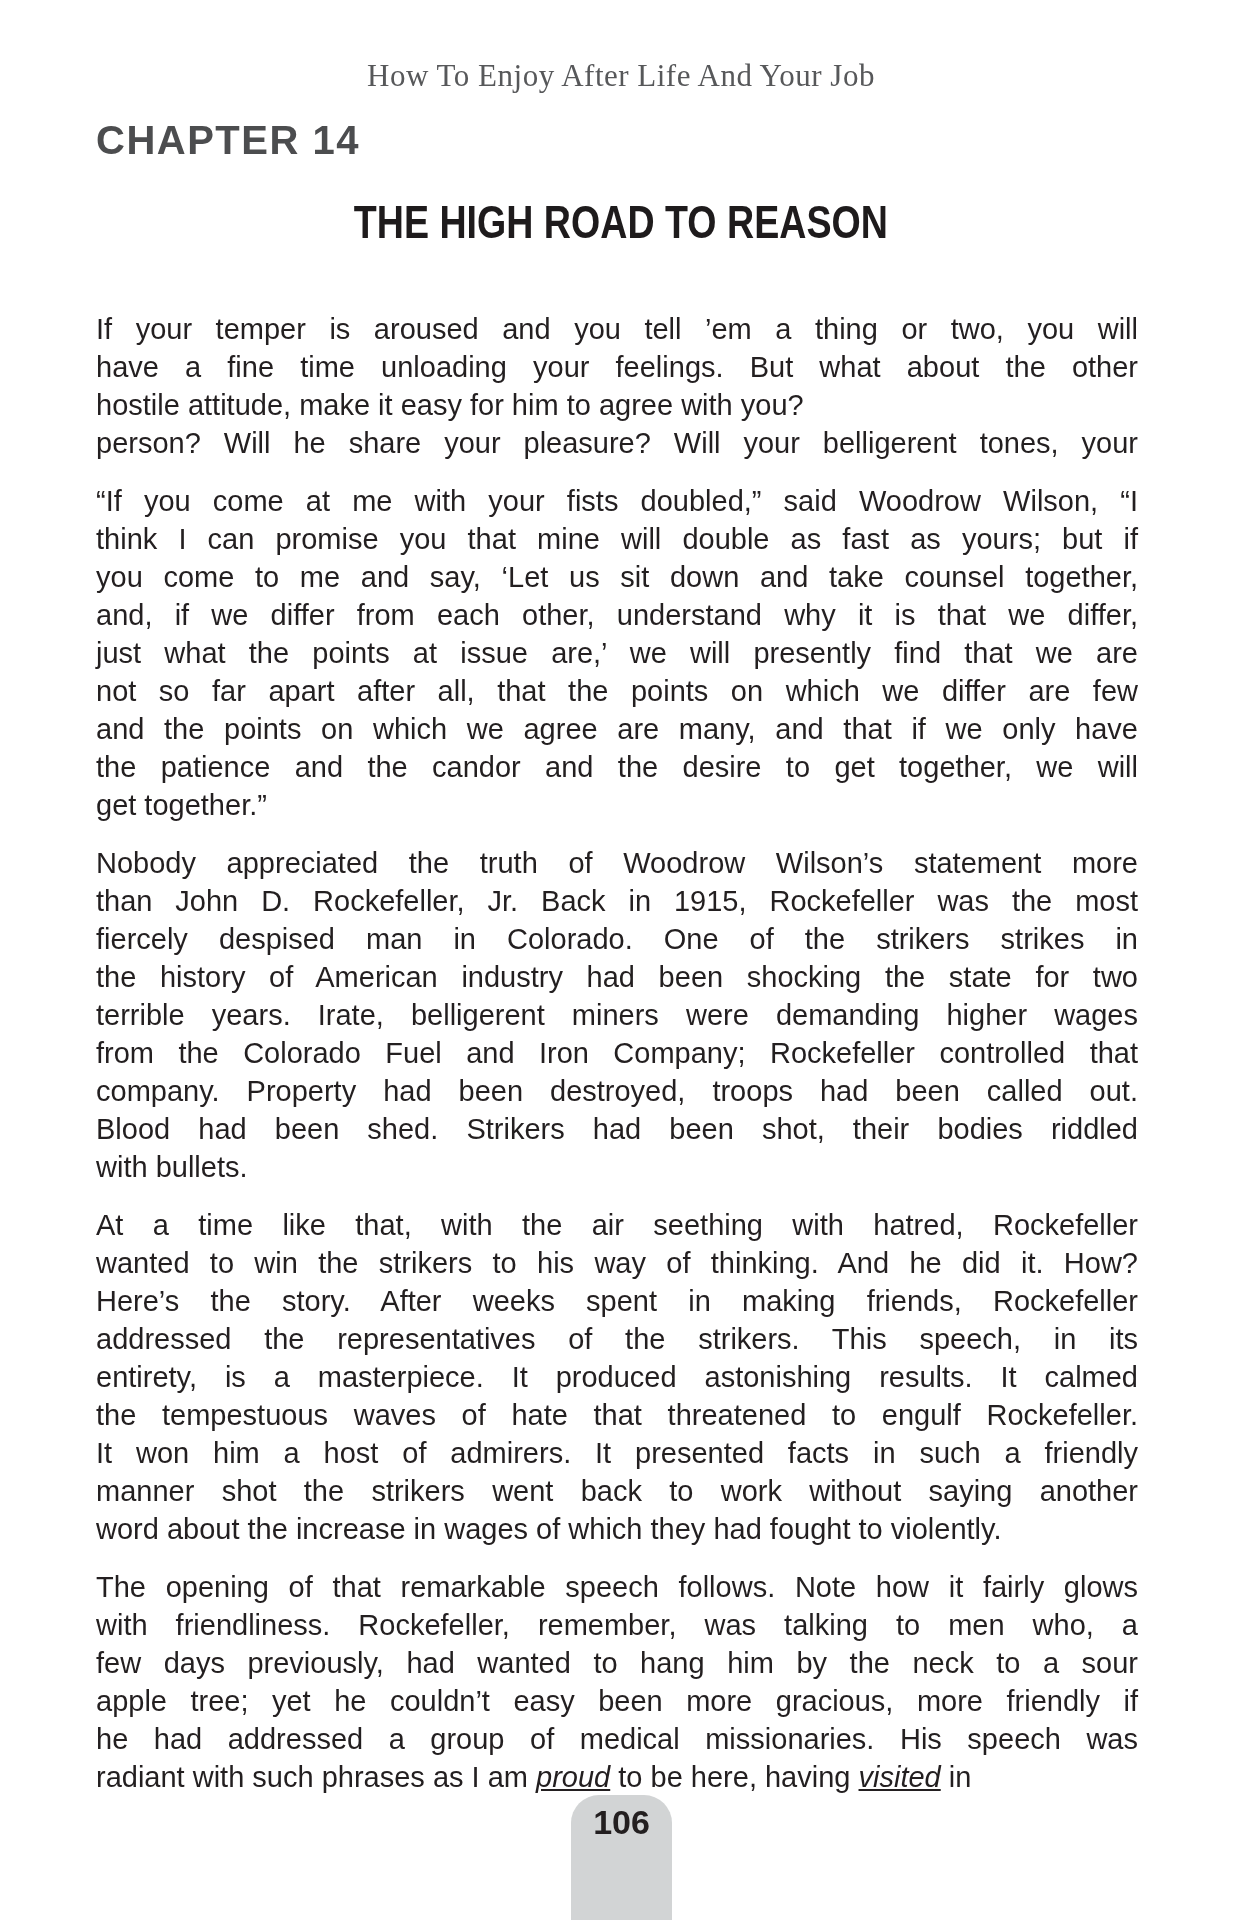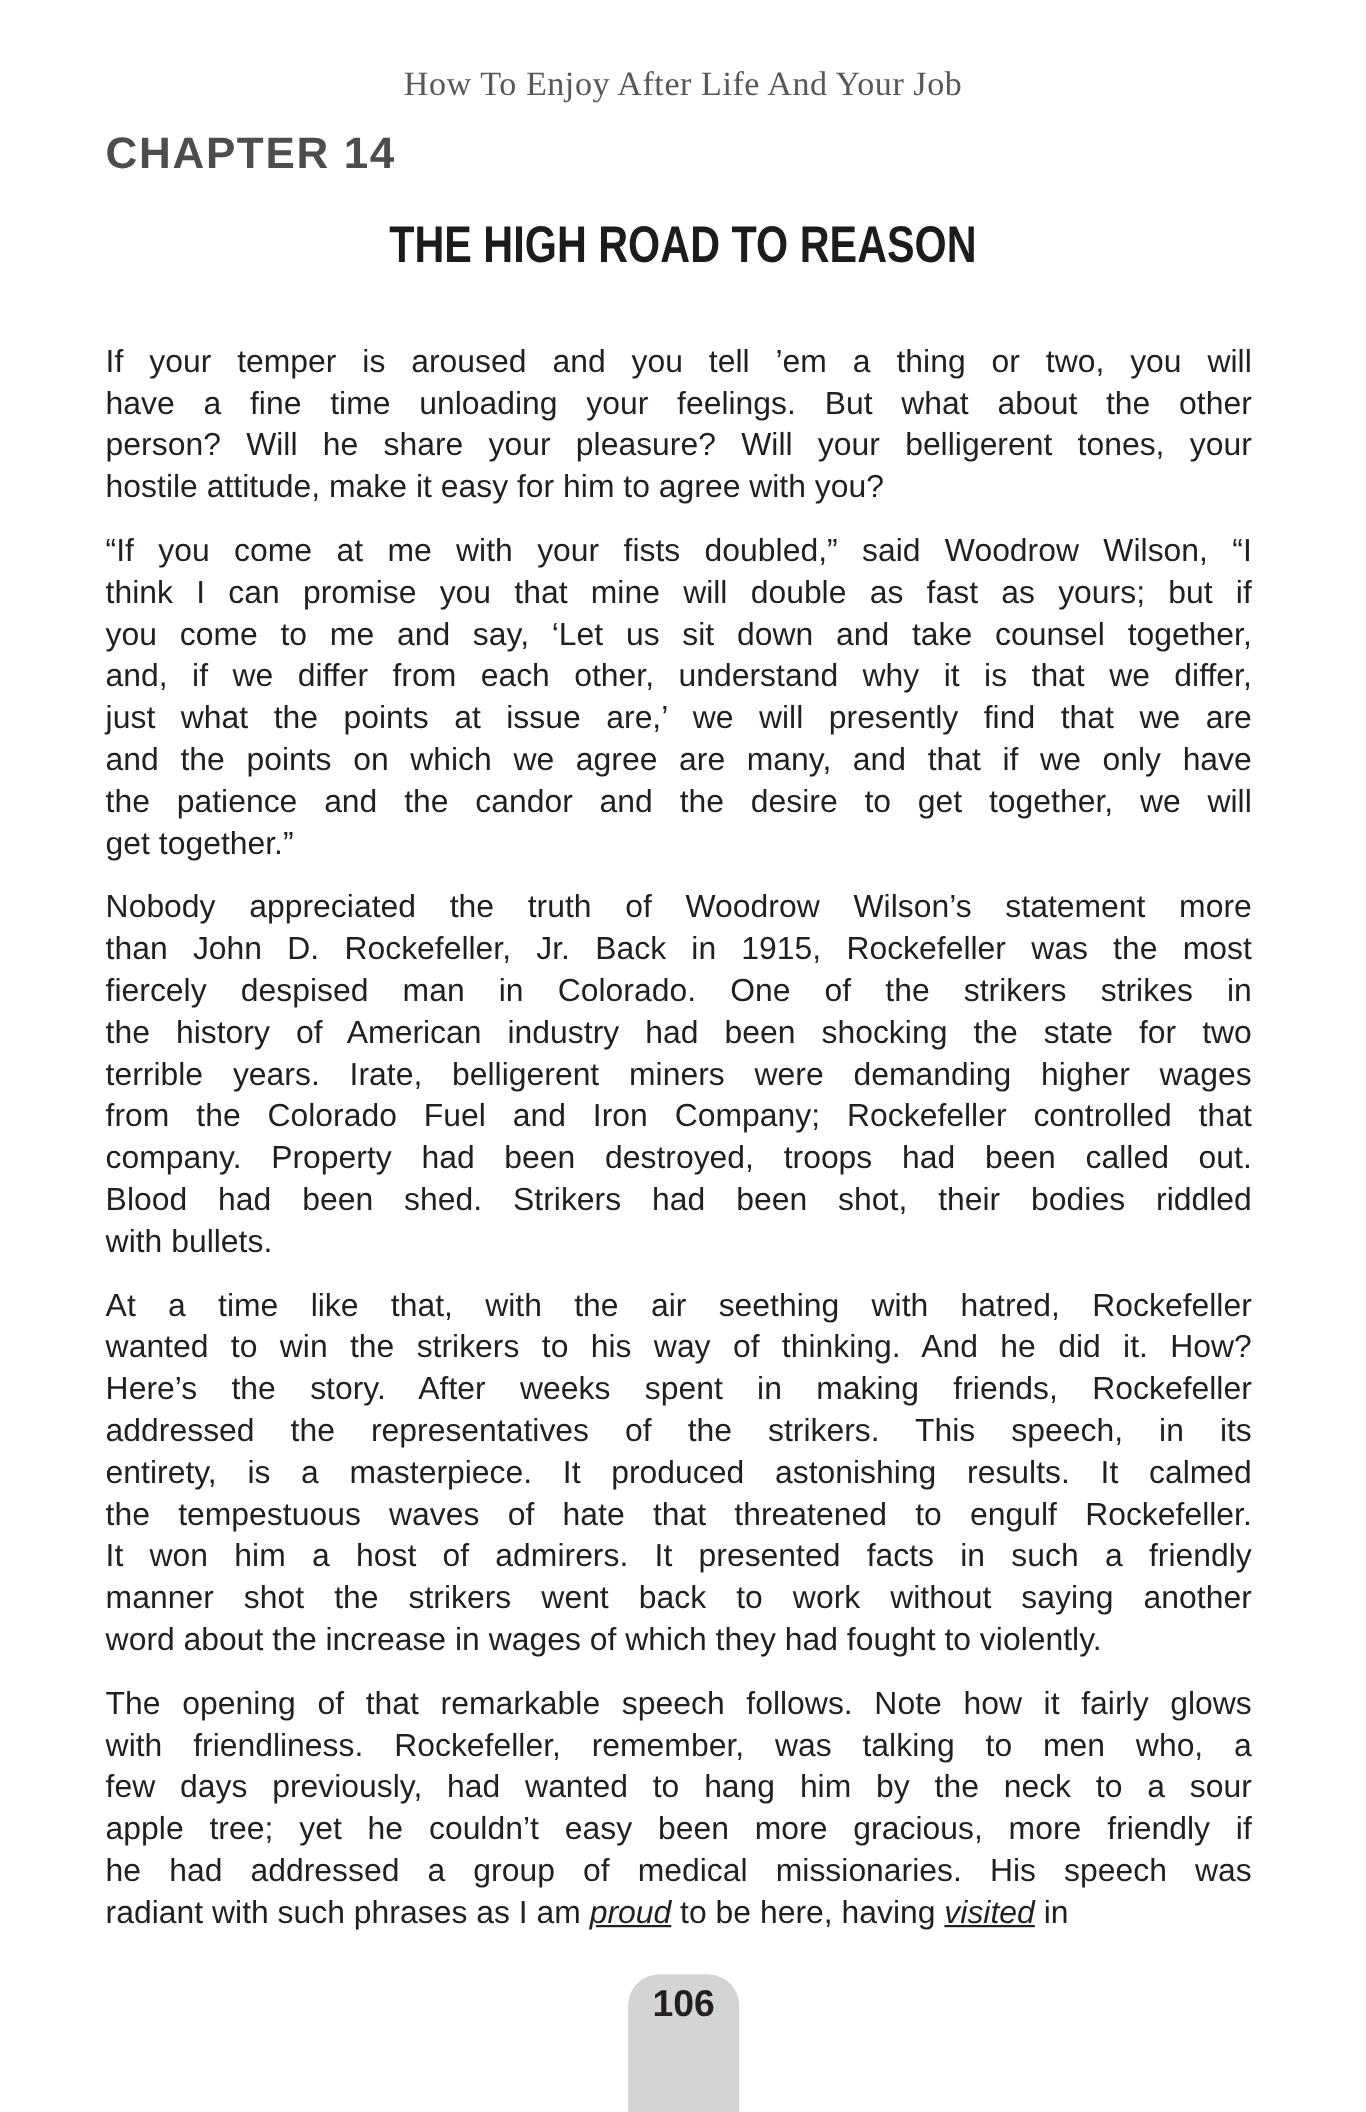--- a/index.html
+++ b/index.html
@@ -90,29 +90,30 @@
   <div class="chapter-label">CHAPTER 14</div>
 
   <div class="chapter-title-wrap">
     <span class="chapter-title">THE HIGH ROAD TO REASON</span>
   </div>
 
   <div class="body-text">
       <div class="para">
         <div class="line">If your temper is aroused and you tell ’em a thing or two, you will</div>
         <div class="line">have a fine time unloading your feelings. But what about the other</div>
+        <div class="line lastline">hostile attitude, make it easy for him to agree with you?</div>
         <div class="line">person? Will he share your pleasure? Will your belligerent tones, your</div>
-        <div class="line lastline">hostile attitude, make it easy for him to agree with you?</div>
       </div>
       <div class="para">
         <div class="line">“If you come at me with your fists doubled,” said Woodrow Wilson, “I</div>
         <div class="line">think I can promise you that mine will double as fast as yours; but if</div>
         <div class="line">you come to me and say, ‘Let us sit down and take counsel together,</div>
         <div class="line">and, if we differ from each other, understand why it is that we differ,</div>
         <div class="line">just what the points at issue are,’ we will presently find that we are</div>
+        <div class="line">not so far apart after all, that the points on which we differ are few</div>
         <div class="line">and the points on which we agree are many, and that if we only have</div>
         <div class="line">the patience and the candor and the desire to get together, we will</div>
         <div class="line lastline">get together.”</div>
       </div>
       <div class="para">
         <div class="line">Nobody appreciated the truth of Woodrow Wilson’s statement more</div>
         <div class="line">than John D. Rockefeller, Jr. Back in 1915, Rockefeller was the most</div>
         <div class="line">fiercely despised man in Colorado. One of the strikers strikes in</div>
         <div class="line">the history of American industry had been shocking the state for two</div>
         <div class="line">terrible years. Irate, belligerent miners were demanding higher wages</div>

